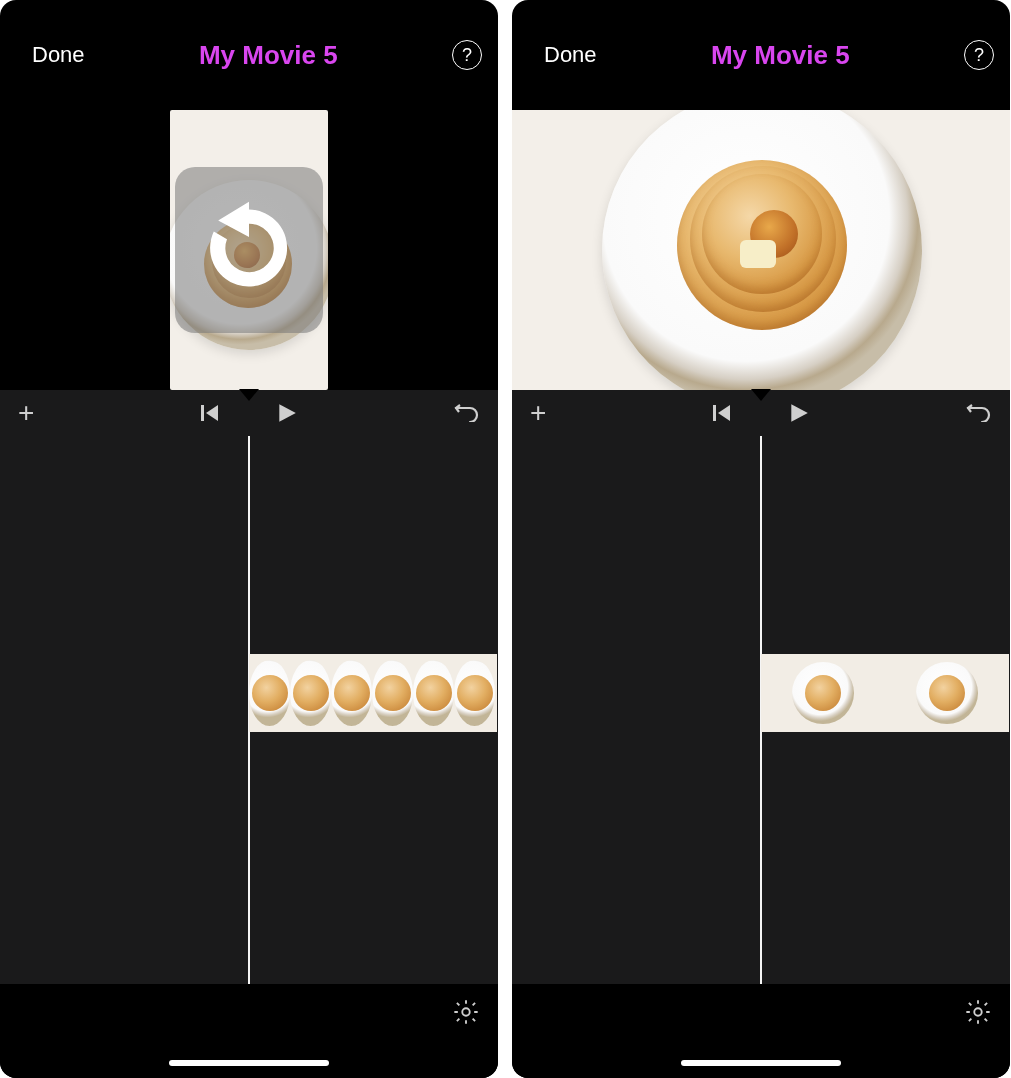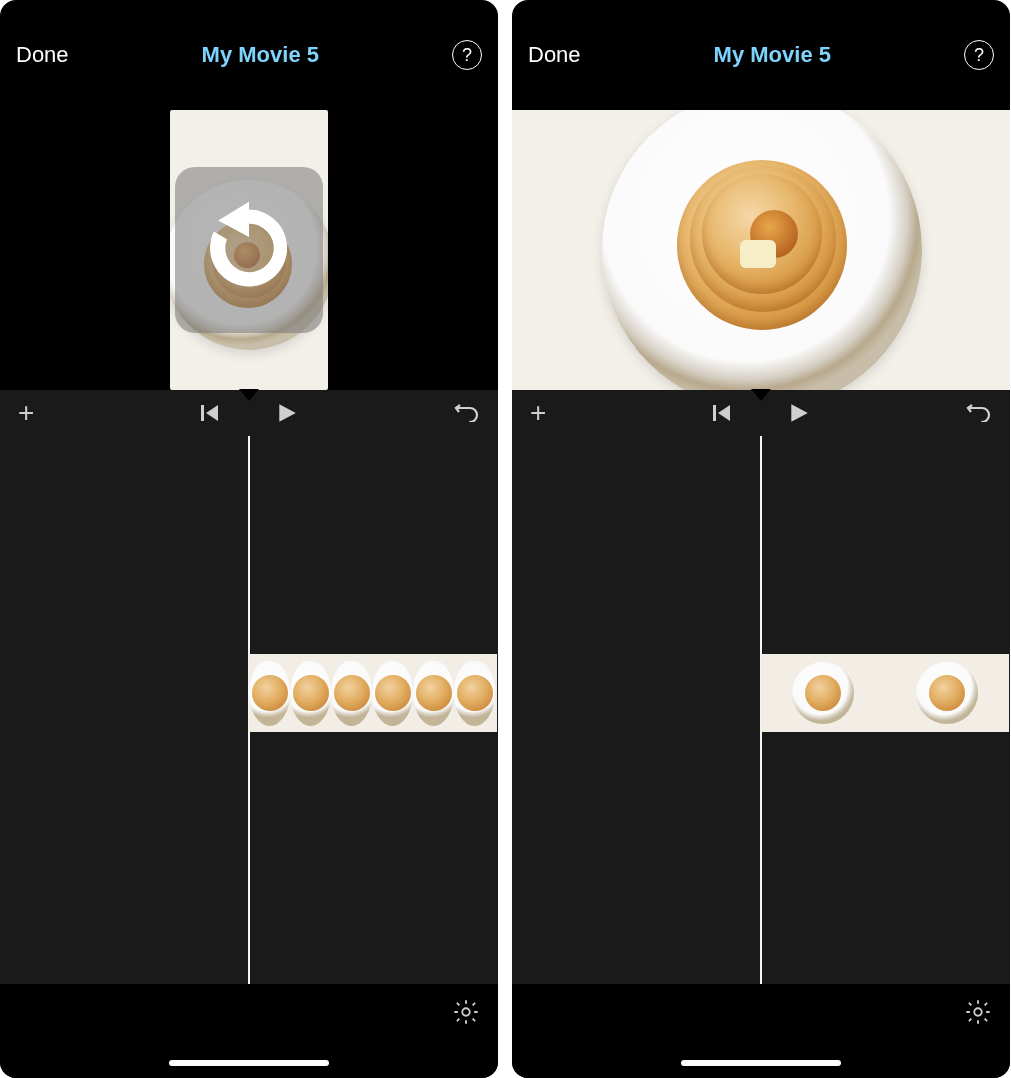--- a/index.html
+++ b/index.html
@@ -20,33 +20,33 @@
     overflow: hidden;
     position: relative;
     display: flex;
     flex-direction: column;
   }
   .topbar {
     height: 110px;
     display: flex;
     align-items: center;
     justify-content: space-between;
-    padding: 0 16px 0 16px;
+    padding: 0 16px 0 32px;
     color: #fff;
   }
   .done {
     font-size: 22px;
     color: #fff;
     font-weight: 400;
     cursor: pointer;
   }
   .title {
-    font-size: 22px;
+    font-size: 26px;
     font-weight: 600;
-    color: #7dd3fc;
+    color: #d946ef;
     text-align: center;
     flex: 1;
   }
   .help-circle {
     width: 30px;
     height: 30px;
     border: 1.5px solid #fff;
     border-radius: 50%;
     display: flex;
     align-items: center;

